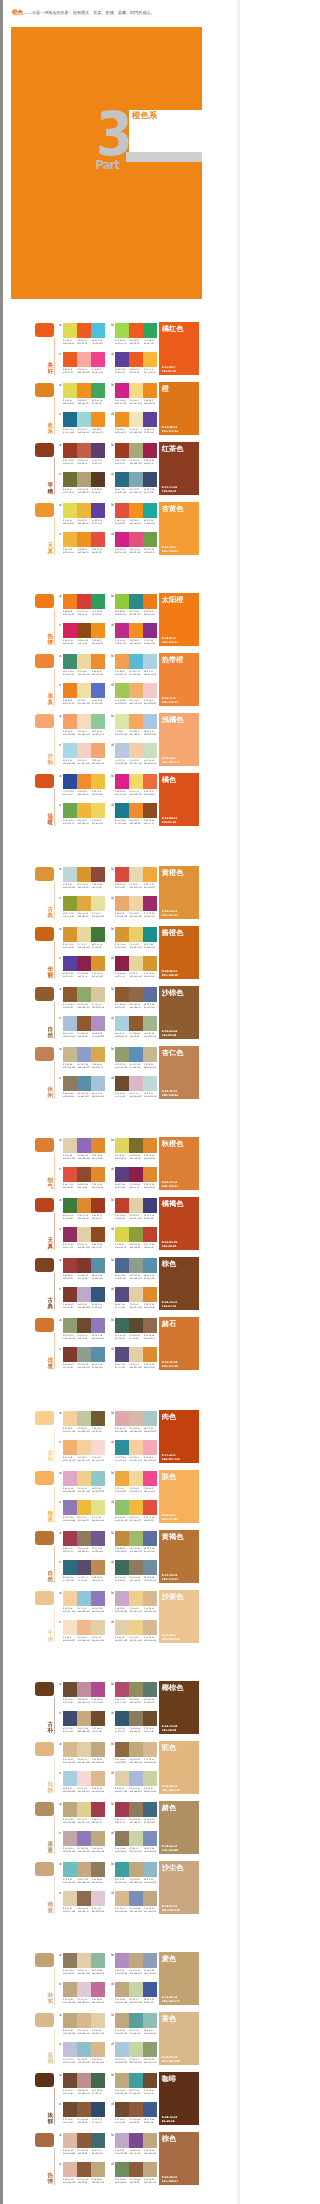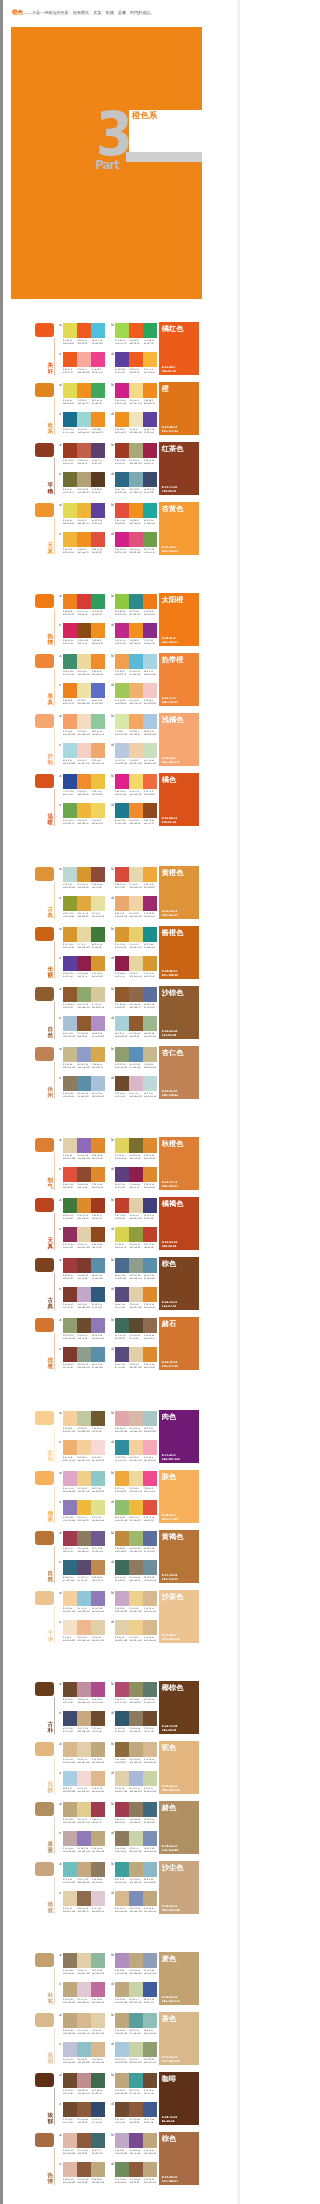--- a/index.html
+++ b/index.html
@@ -1284,21 +1284,21 @@
               <i style="background: rgb(239, 207, 140);"></i>
               <i style="background: rgb(216, 184, 142);"></i>
             </div>
             <div class="card-txt">
               <span>0-8-25-12<br>224-207-168</span>
               <span>0-13-41-6<br>239-207-140</span>
               <span>0-15-34-15<br>216-184-142</span>
             </div>
           </div>
         </div>
-        <div class="main" style="top: 12px; background: #701a75;">
+        <div class="main" style="top: 12px; background: #c2410c;">
           <div class="main-name">肉色</div>
           <div class="main-vals">0-17-42-3<br>248-207-143</div>
         </div>
         <div class="main" style="top: 72px; background: rgb(247, 177, 92);">
           <div class="main-name">肤色</div>
           <div class="main-vals">0-28-63-3<br>247-177-92</div>
         </div>
         <div class="main" style="top: 132px; background: rgb(183, 116, 55);">
           <div class="main-name">黄褐色</div>
           <div class="main-vals">0-37-70-28<br>183-116-55</div>

